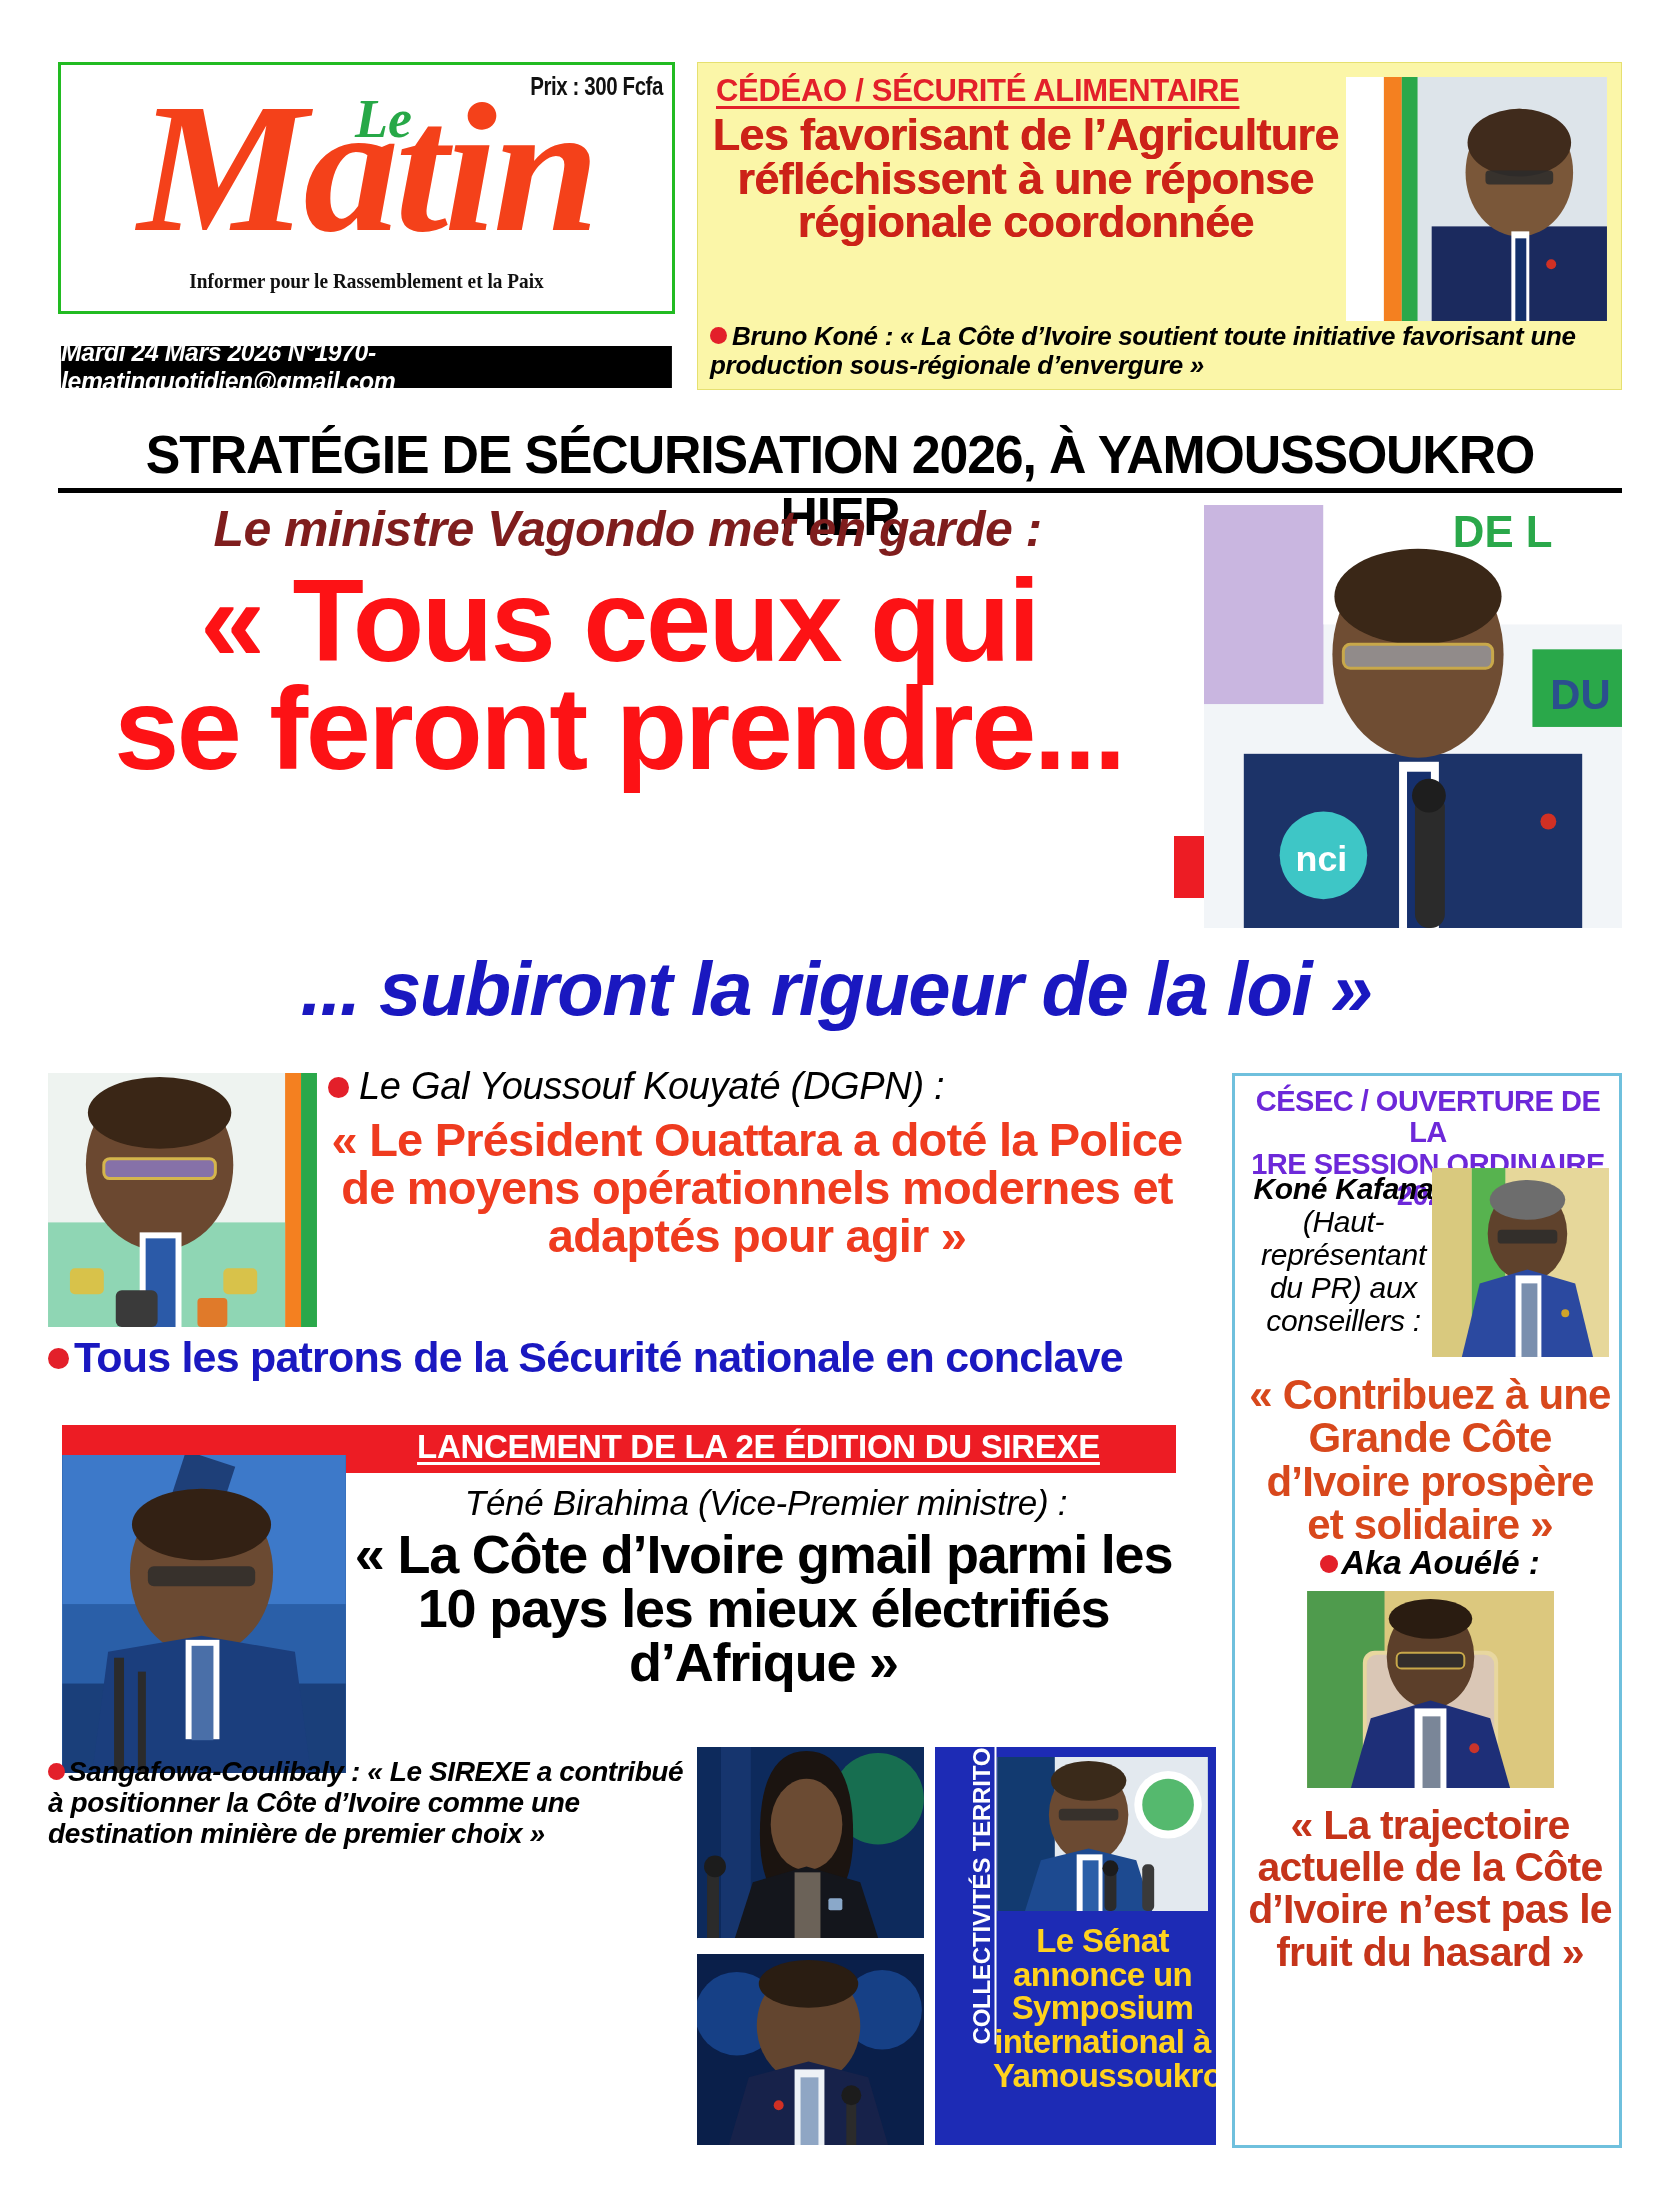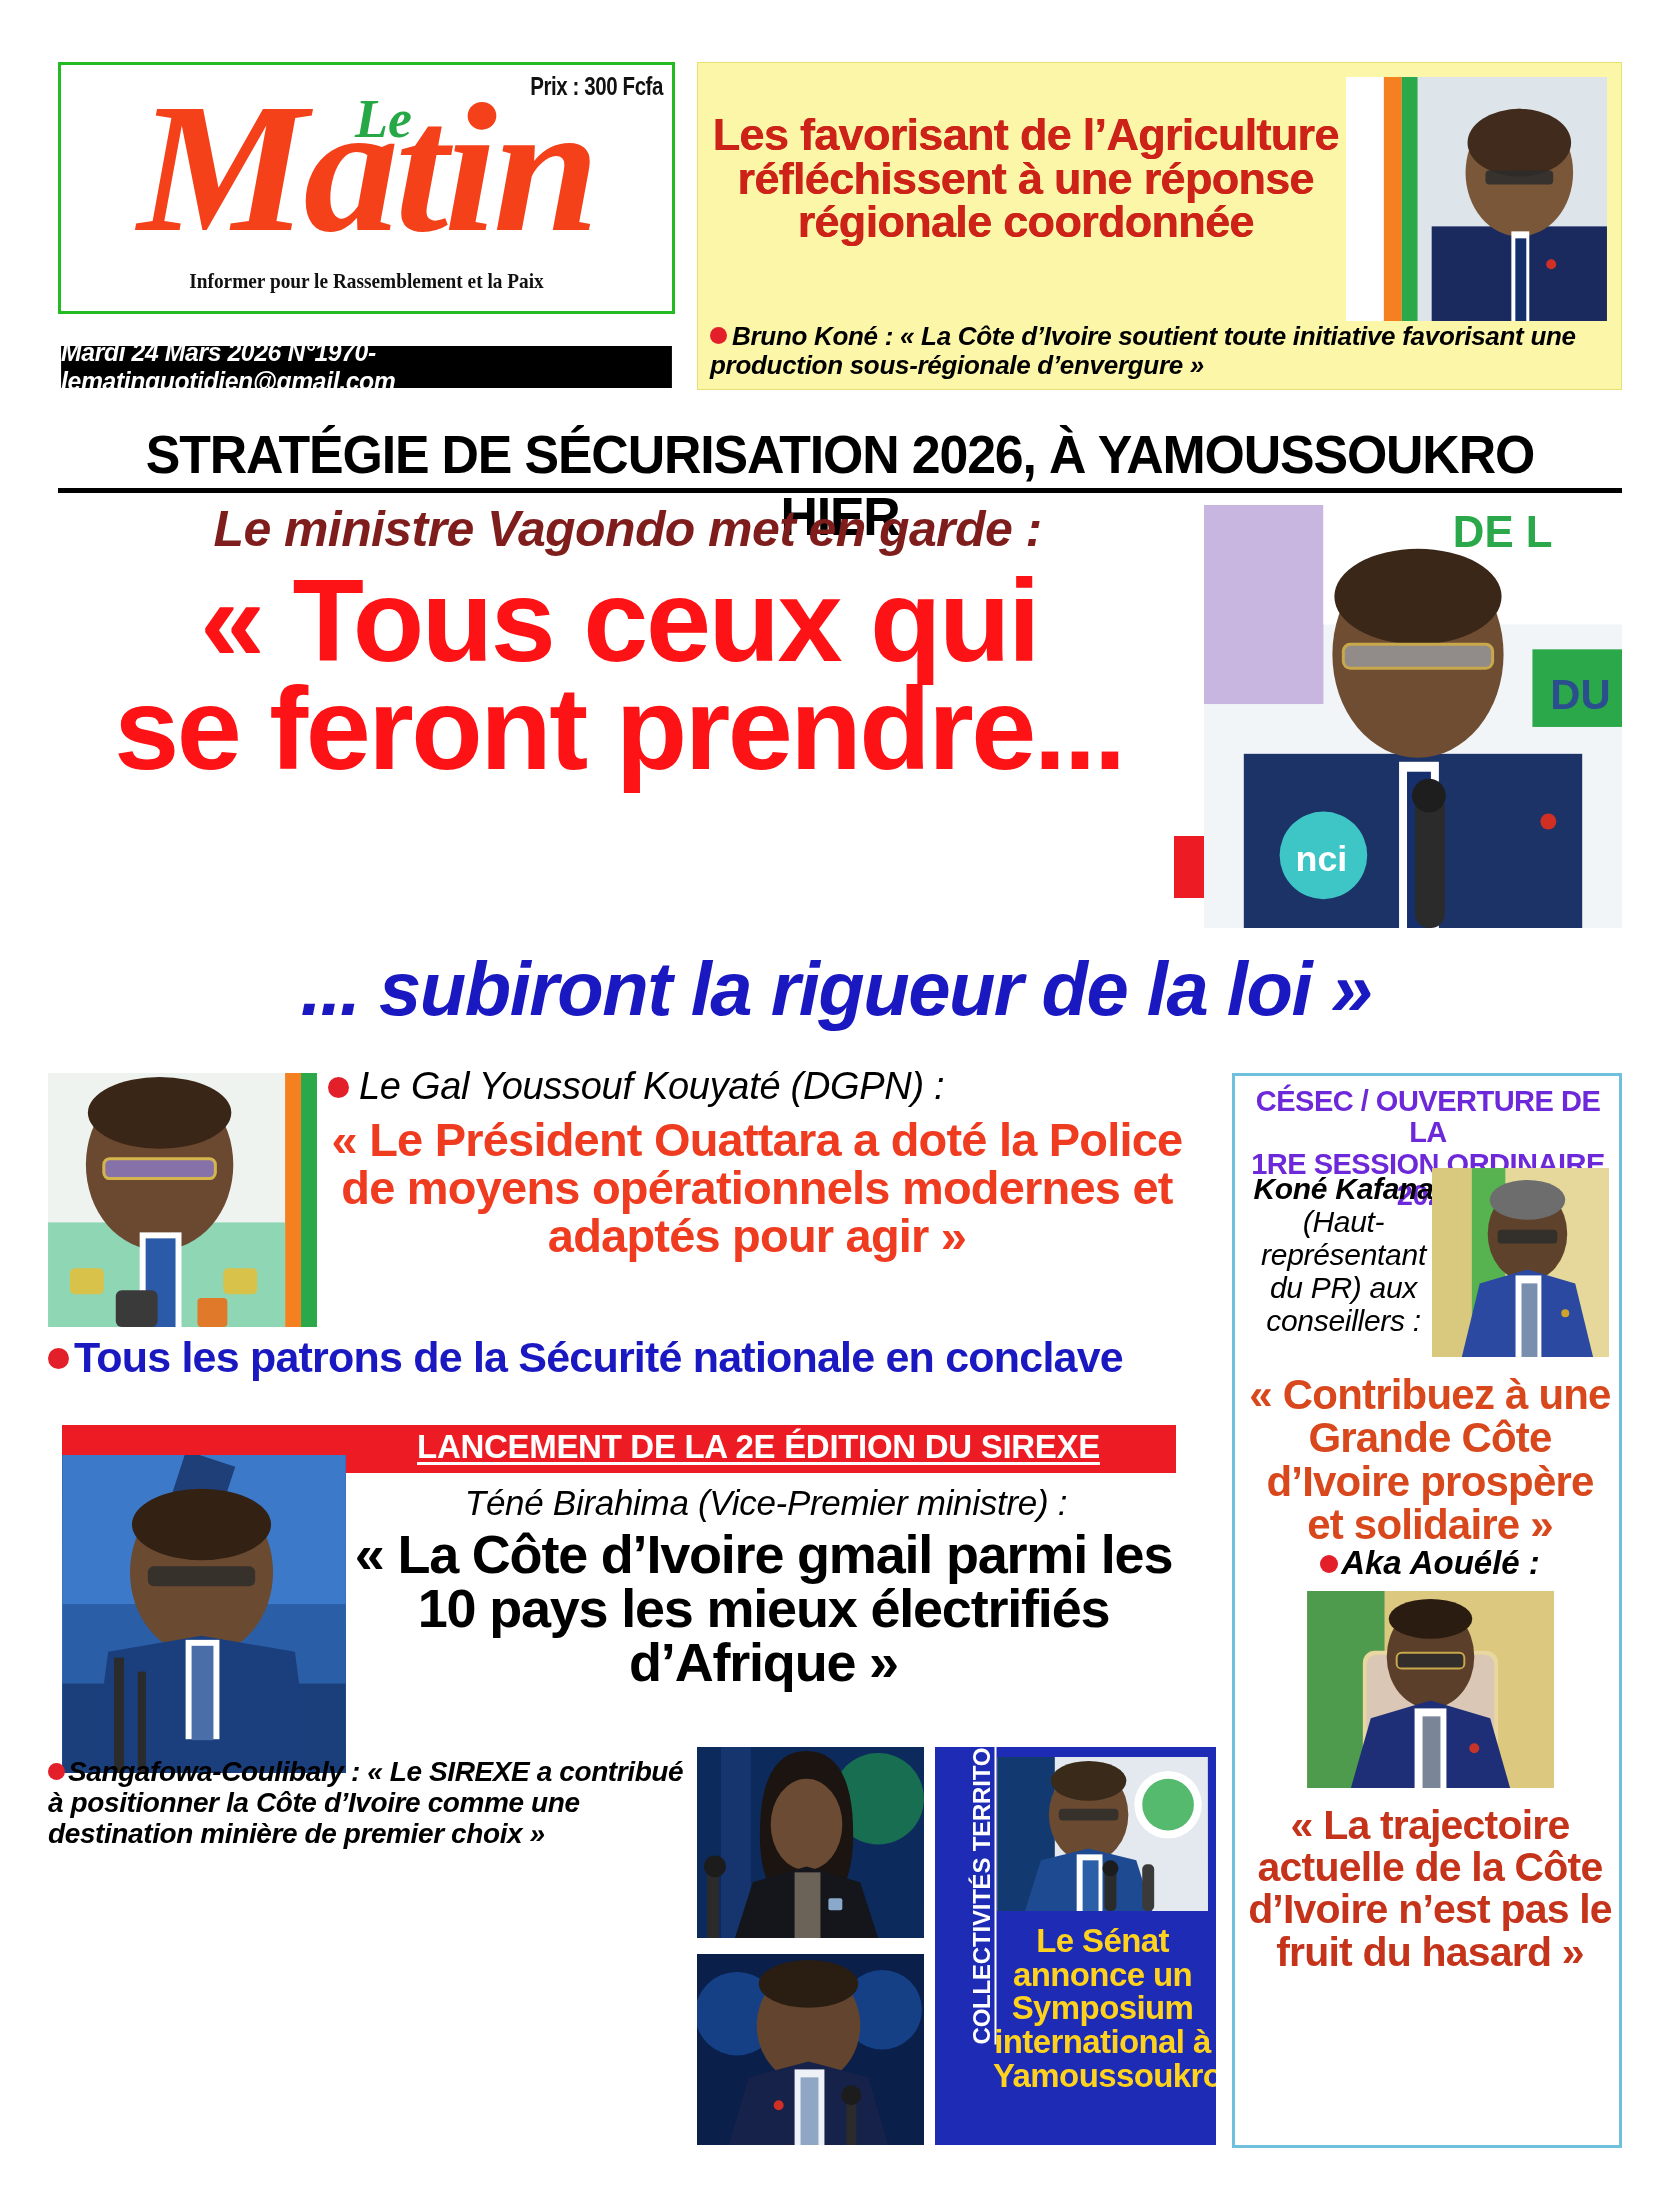--- a/index.html
+++ b/index.html
@@ -510,20 +510,21 @@
     <div class="prix">Prix : 300 Fcfa</div>
     <div class="logo-wrap">
       <span class="logo-le">Le</span>
       <div class="logo-main">Matin</div>
     </div>
     <div class="tagline">Informer pour le Rassemblement et la Paix</div>
   </div>
   <div class="dateline">Mardi 24 Mars 2026  N°1970-lematinquotidien@gmail.com</div>
 
   <div class="topbox">
+    <div class="topbox-kicker">CÉDÉAO / SÉCURITÉ ALIMENTAIRE</div>
     <div class="topbox-head">
       <span>Les favorisant de l’Agriculture</span>
       <span>réfléchissent à une réponse</span>
       <span>régionale coordonnée</span>
     </div>
     <div class="topbox-photo">
       <svg width="261" height="244" viewBox="0 0 262 245">
         <rect width="262" height="245" fill="#e6ebf0"></rect>
         <rect x="0" y="0" width="38" height="245" fill="#ffffff"></rect>
         <rect x="38" y="0" width="18" height="245" fill="#f48020"></rect>

